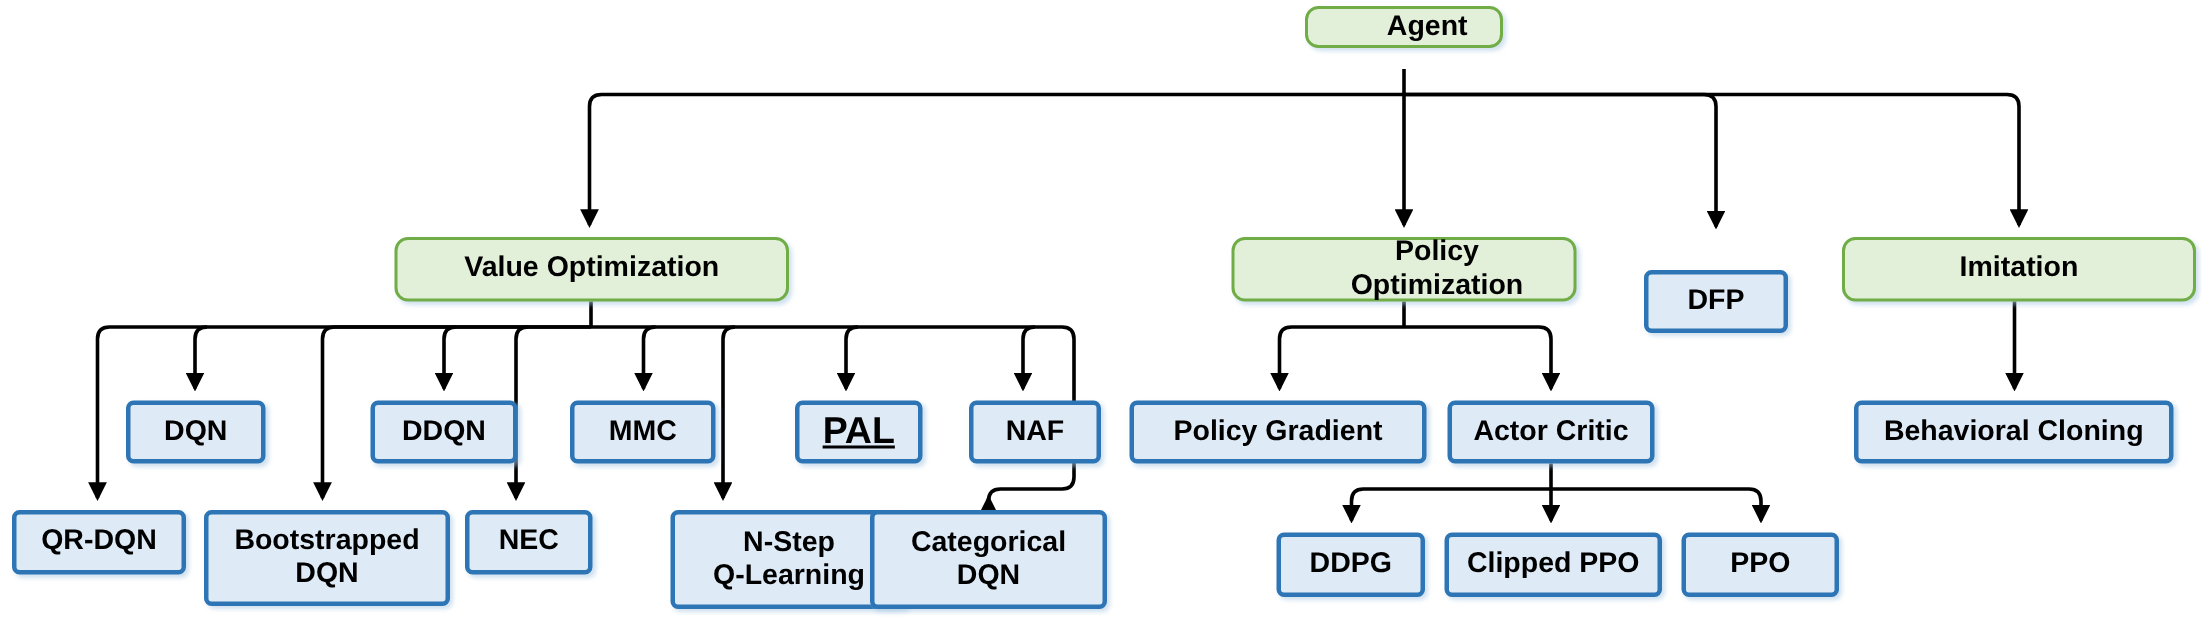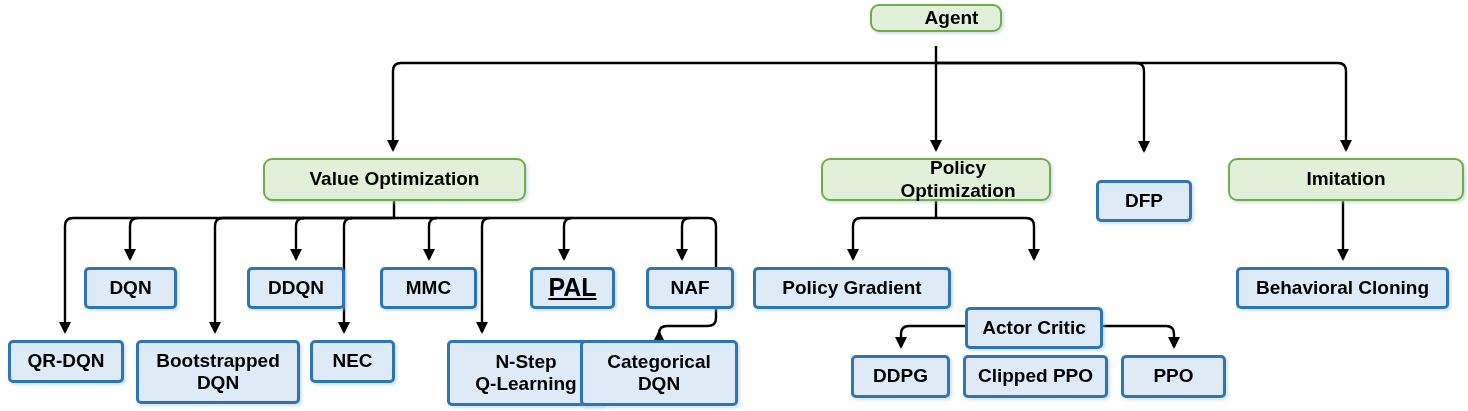--- a/index.html
+++ b/index.html
@@ -131,21 +131,21 @@
     </div>
     <div class="node blue" style="left: 530px; top: 267px; width: 85px; height: 42px; font-size: 25px; text-decoration: underline;">
       <span class="label">PAL</span>
     </div>
     <div class="node blue" style="left: 646px; top: 267px; width: 88px; height: 42px; font-size: 19px;">
       <span class="label">NAF</span>
     </div>
     <div class="node blue" style="left: 753px; top: 267px; width: 198px; height: 42px; font-size: 19px;">
       <span class="label">Policy Gradient</span>
     </div>
-    <div class="node blue" style="left: 965px; top: 267px; width: 138px; height: 42px; font-size: 19px; margin-top: 40px;">
+    <div class="node blue" style="left: 965px; top: 267px; width: 138px; height: 42px; font-size: 19px;">
       <span class="label">Actor Critic</span>
     </div>
     <div class="node blue" style="left: 1236px; top: 267px; width: 213px; height: 42px; font-size: 19px; text-align: center;">
       <span class="label">Behavioral Cloning</span>
     </div>
     <div class="node blue" style="left: 8px; top: 340px; width: 116px; height: 43px; font-size: 19px;">
       <span class="label">QR-DQN</span>
     </div>
     <div class="node blue" style="left: 136px; top: 340px; width: 164px; height: 64px; font-size: 19px;">
       <span class="label">Bootstrapped

